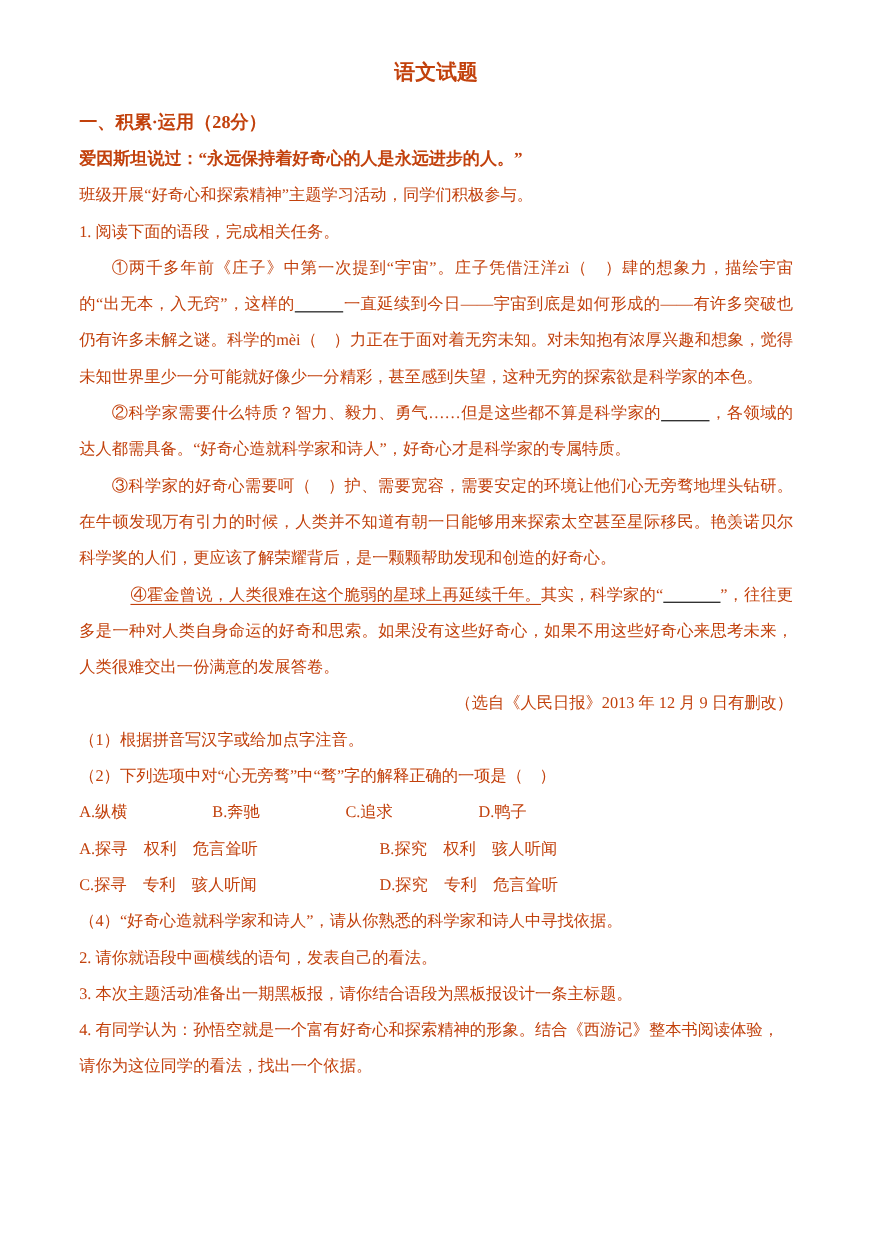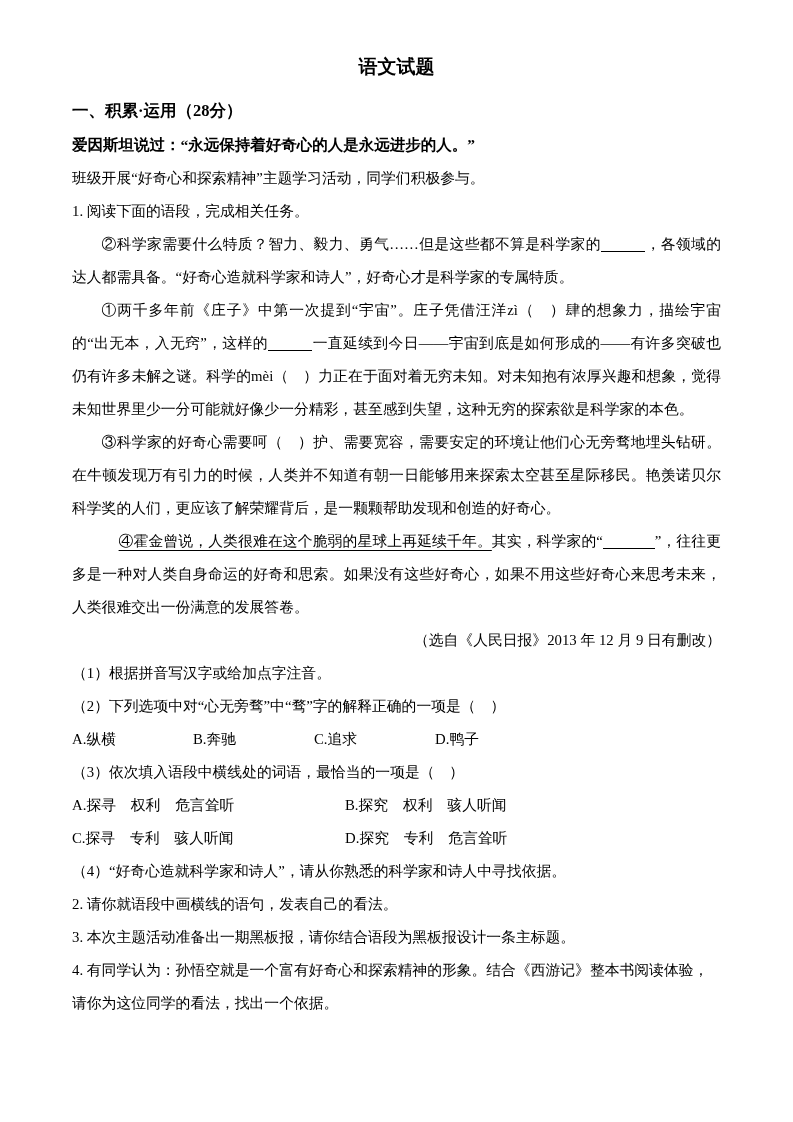--- a/index.html
+++ b/index.html
@@ -5,21 +5,21 @@
   html, body { margin: 0; padding: 0; background: #ffffff; }
   .page {
     position: relative;
     width: 793px;
     height: 1122px;
     margin: 0 auto;
     background: #ffffff;
     box-sizing: border-box;
     padding: 52px 72px 40px 72px;
     font-family: "Liberation Serif", "DejaVu Serif", serif;
-    color: #000000;
+    color: #c2410c;
     font-size: 14.8px;
     overflow: hidden;
   }
   .title {
     text-align: center;
     font-size: 19px;
     font-weight: bold;
     line-height: 30px;
     margin-bottom: 12px;
   }
@@ -58,31 +58,30 @@
 </head>
 <body>
 
 <div class="page">
   <div class="title">语文试题</div>
   <div class="heading">一、积累·运用（28分）</div>
   <div class="bold-line">爱因斯坦说过：“永远保持着好奇心的人是永远进步的人。”</div>
   <div class="line">班级开展“好奇心和探索精神”主题学习活动，同学们积极参与。</div>
   <div class="line">1. 阅读下面的语段，完成相关任务。</div>
   <div>
+      <div class="para"><span>①两千多年前《庄子》中第一次提到“宇宙”。庄子凭借汪洋zì（　）肆的想象力，描绘宇宙的“出无本，入无窍”，这样的</span><span class="blank" style="width: 3em;"></span><span>一直延续到今日——宇宙到底是如何形成的——有许多突破也仍有许多未解之谜。科学的mèi（　）力正在于面对着无穷未知。对未知抱有浓厚兴趣和想象，觉得未知世界里少一分可能就好像少一分精彩，甚至感到失望，这种无穷的探索欲是科学家的本色。</span></div>
       <div class="para"><span>②科学家需要什么特质？智力、毅力、勇气……但是这些都不算是科学家的</span><span class="blank" style="width: 3em;"></span><span>，各领域的达人都需具备。“好奇心造就科学家和诗人”，好奇心才是科学家的专属特质。</span></div>
-      <div class="para"><span>①两千多年前《庄子》中第一次提到“宇宙”。庄子凭借汪洋zì（　）肆的想象力，描绘宇宙的“出无本，入无窍”，这样的</span><span class="blank" style="width: 3em;"></span><span>一直延续到今日——宇宙到底是如何形成的——有许多突破也仍有许多未解之谜。科学的mèi（　）力正在于面对着无穷未知。对未知抱有浓厚兴趣和想象，觉得未知世界里少一分可能就好像少一分精彩，甚至感到失望，这种无穷的探索欲是科学家的本色。</span></div>
       <div class="para"><span>③科学家的好奇心需要呵（　）护、需要宽容，需要安定的环境让他们心无旁骛地埋头钻研。在牛顿发现万有引力的时候，人类并不知道有朝一日能够用来探索太空甚至星际移民。艳羡诺贝尔科学奖的人们，更应该了解荣耀背后，是一颗颗帮助发现和创造的好奇心。</span></div>
       <div class="para"><span class="ul-seg">④霍金曾说，人类很难在这个脆弱的星球上再延续千年。</span><span>其实，科学家的“</span><span class="blank" style="width: 3.5em;"></span><span>”，往往更多是一种对人类自身命运的好奇和思索。如果没有这些好奇心，如果不用这些好奇心来思考未来，人类很难交出一份满意的发展答卷。</span></div>
     </div>
   <div class="source">（选自《人民日报》2013 年 12 月 9 日有删改）</div>
   <div>
       <div class="line">（1）根据拼音写汉字或给加点字注音。</div>
       <div class="line">（2）下列选项中对“心无旁骛”中“骛”字的解释正确的一项是（　）</div>
       <div class="line"><span class="opt4">A.纵横</span><span class="opt4">B.奔驰</span><span class="opt4">C.追求</span><span class="opt4">D.鸭子</span></div>
-      <div class="line">（3）依次填入语段中横线处的词语，最恰当的一项是（　）</div>
       <div class="line"><span class="opt2-first">A.探寻　权利　危言耸听</span><span>B.探究　权利　骇人听闻</span></div>
       <div class="line"><span class="opt2-first">C.探寻　专利　骇人听闻</span><span>D.探究　专利　危言耸听</span></div>
       <div class="line">（4）“好奇心造就科学家和诗人”，请从你熟悉的科学家和诗人中寻找依据。</div>
     </div>
   <div>
       <div class="line">2. 请你就语段中画横线的语句，发表自己的看法。</div>
       <div class="line">3. 本次主题活动准备出一期黑板报，请你结合语段为黑板报设计一条主标题。</div>
       <div class="line">4. 有同学认为：孙悟空就是一个富有好奇心和探索精神的形象。结合《西游记》整本书阅读体验，请你为这位同学的看法，找出一个依据。</div>
     </div>
 </div>

